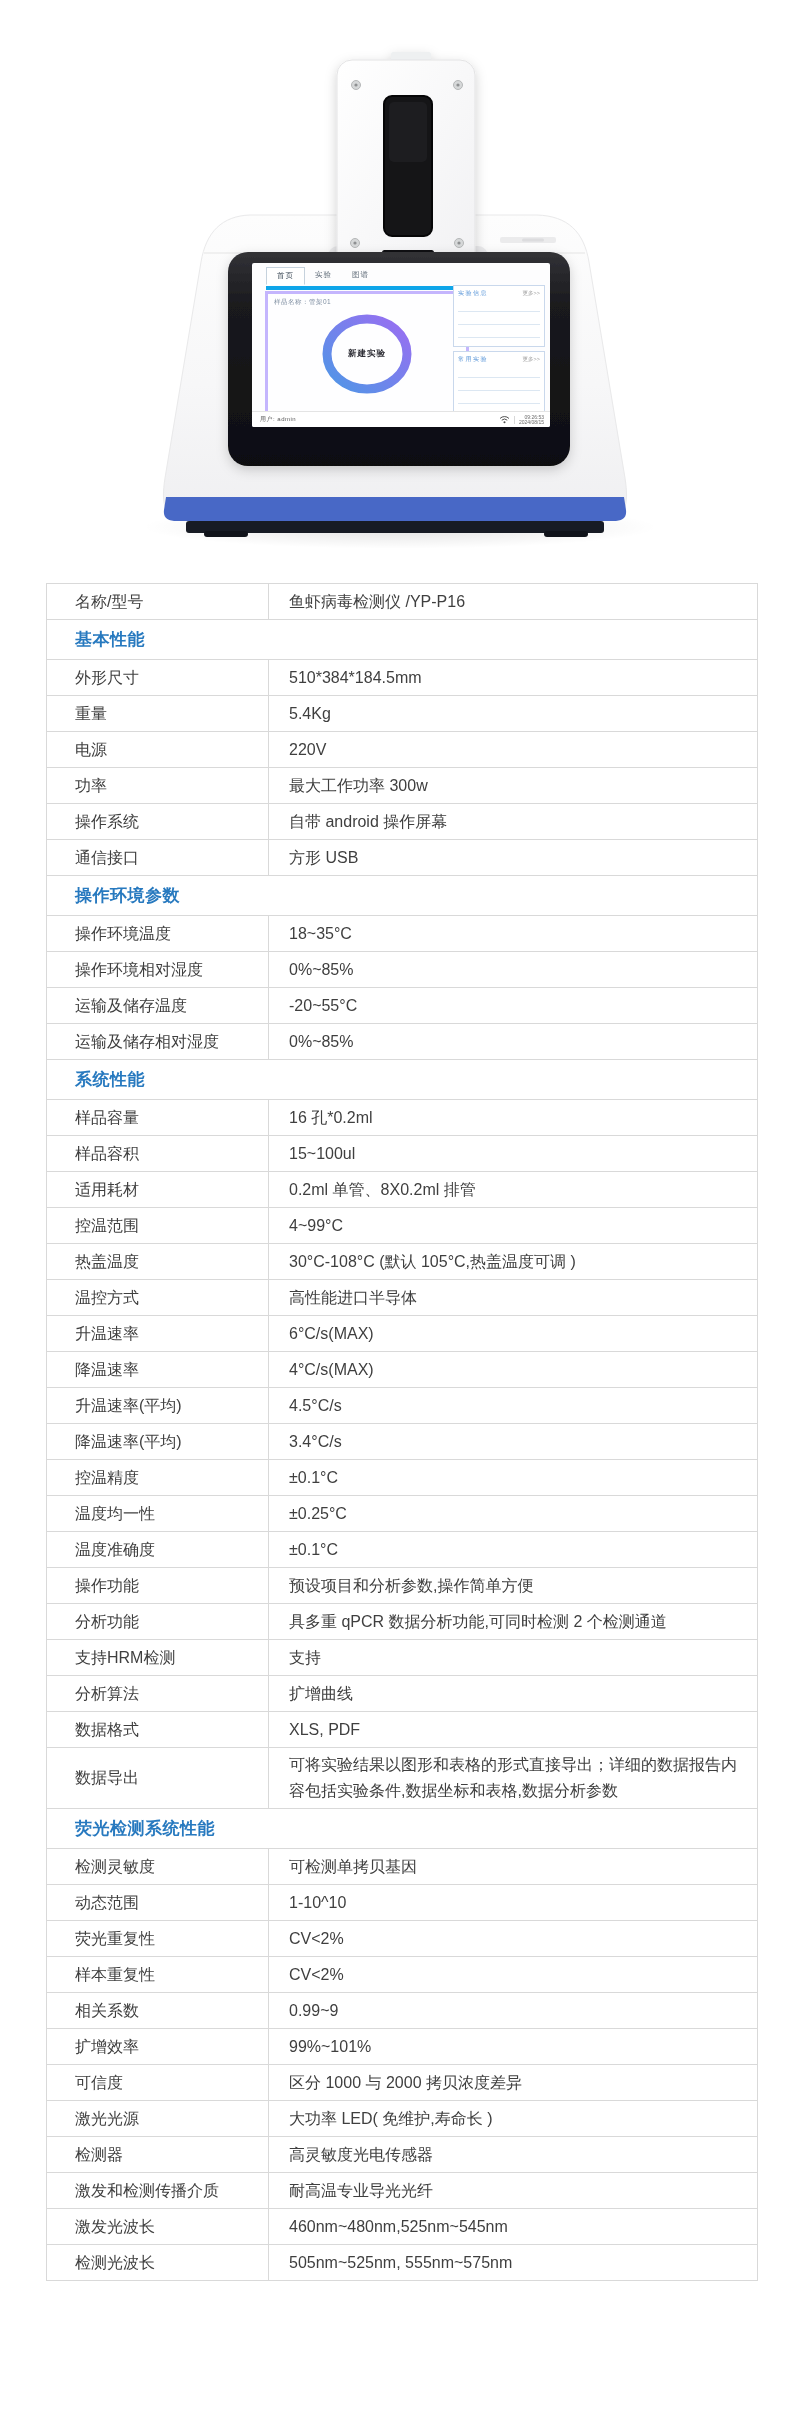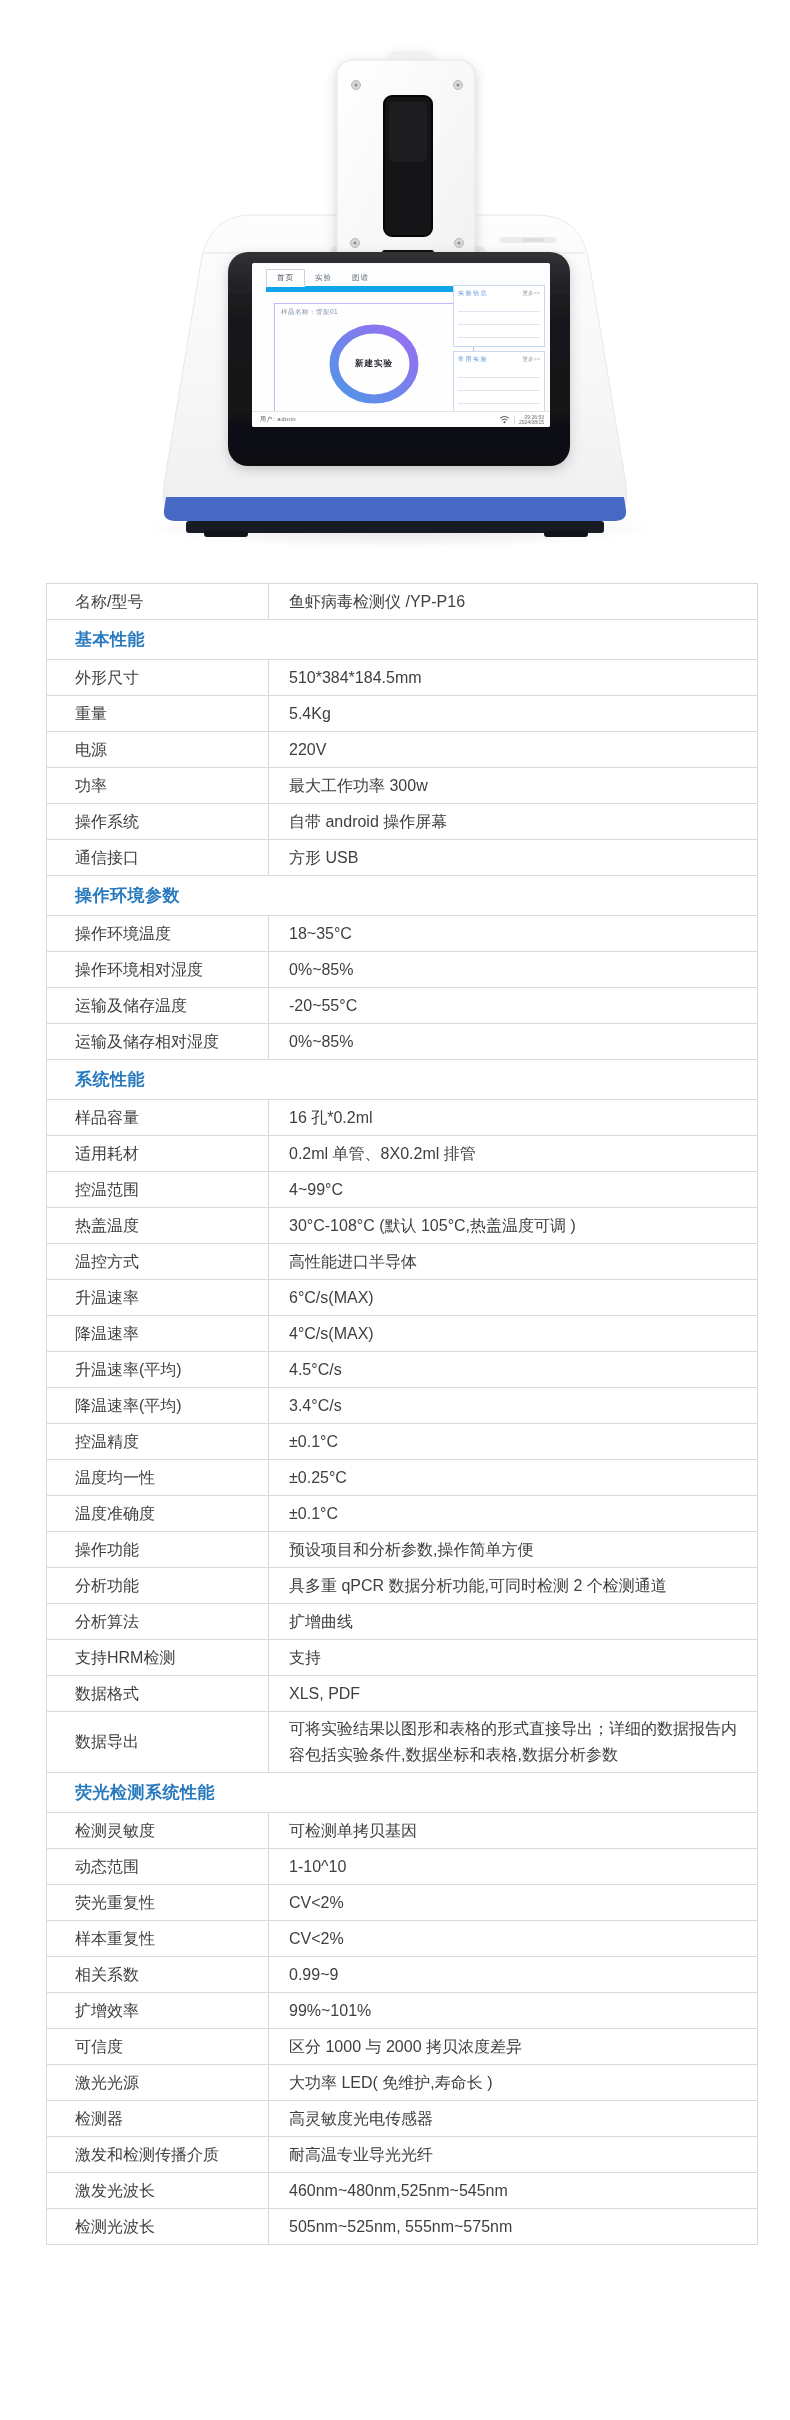--- a/index.html
+++ b/index.html
@@ -9,26 +9,26 @@
   
   .photo{position:absolute;left:0;top:0;width:790px;height:560px;background:#ffffff;}
   .base-shadow{position:absolute;left:140px;top:505px;width:520px;height:44px;
     background:radial-gradient(ellipse at center,rgba(0,0,0,.12),rgba(0,0,0,0) 70%);}
   .machine-svg{position:absolute;left:0;top:0;}
 
   
   .screen{position:absolute;left:252px;top:263px;width:298px;height:164px;
     background:#fdfdfe;border-radius:2px;overflow:hidden;}
   .tabs{position:absolute;left:14px;top:4px;width:212px;height:19px;display:flex;
-    align-items:flex-end;border-bottom:6px solid #0ea5e9;}
+    align-items:flex-start;border-bottom:4px solid #0ea5e9;}
   .tab{font-size:7.5px;color:#5a6774;padding:3px 10px 3px 10px;letter-spacing:1px;}
   .tab.active{border:1px solid #c6d2dd;border-bottom:1px solid #ffffff;background:#fff;
     color:#33414f;margin-bottom:-1px;}
-  .lpanel{position:absolute;left:22px;top:28px;width:198px;height:120px;
-    border:1px solid #c4b5fd;background:#fefeff;margin-top:12px;}
+  .lpanel{position:absolute;left:13px;top:28px;width:198px;height:120px;
+    border:3px solid #c4b5fd;background:#fefeff;}
   .sample{position:absolute;left:6px;top:4px;font-size:6.5px;color:#7d8da0;letter-spacing:.5px;}
   .ringwrap{position:absolute;left:51px;top:18px;width:96px;height:86px;}
   .ringlabel{position:absolute;left:0;top:0;width:96px;height:84px;display:flex;
     align-items:center;justify-content:center;font-size:8.5px;font-weight:bold;color:#2e2e36;
     letter-spacing:1px;}
   .rcol{position:absolute;right:5px;top:22px;width:92px;height:126px;}
   .pbox{position:absolute;left:0;width:90px;border:1px solid #c9d8ec;background:#ffffff;}
   .pbox .hd{display:flex;justify-content:space-between;align-items:center;padding:3px 4px 1px 4px;}
   .pbox .ttl{font-size:6px;color:#5a96d8;letter-spacing:1.5px;}
   .pbox .more{font-size:5.5px;color:#a3a3a3;}
@@ -251,20 +251,24 @@
             <td class="v">0%~85%</td>
           </tr>
           <tr class="sec">
             <td colspan="2">系统性能</td>
           </tr>
           <tr>
             <td class="k">样品容量</td>
             <td class="v">16 孔*0.2ml</td>
           </tr>
           <tr>
+            <td class="k">样品容积</td>
+            <td class="v">15~100ul</td>
+          </tr>
+          <tr>
             <td class="k">适用耗材</td>
             <td class="v">0.2ml 单管、8X0.2ml 排管</td>
           </tr>
           <tr>
             <td class="k">控温范围</td>
             <td class="v">4~99°C</td>
           </tr>
           <tr>
             <td class="k">热盖温度</td>
             <td class="v">30°C-108°C (默认 105°C,热盖温度可调 )</td>
@@ -303,26 +307,26 @@
           </tr>
           <tr>
             <td class="k">操作功能</td>
             <td class="v">预设项目和分析参数,操作简单方便</td>
           </tr>
           <tr>
             <td class="k">分析功能</td>
             <td class="v">具多重 qPCR 数据分析功能,可同时检测 2 个检测通道</td>
           </tr>
           <tr>
+            <td class="k">支持HRM检测</td>
+            <td class="v">支持</td>
+          </tr>
+          <tr>
             <td class="k">分析算法</td>
             <td class="v">扩增曲线</td>
-          </tr>
-          <tr>
-            <td class="k">支持HRM检测</td>
-            <td class="v">支持</td>
           </tr>
           <tr>
             <td class="k">数据格式</td>
             <td class="v">XLS, PDF</td>
           </tr>
           <tr>
             <td class="k">数据导出</td>
             <td class="v">可将实验结果以图形和表格的形式直接导出；详细的数据报告内容包括实验条件,数据坐标和表格,数据分析参数</td>
           </tr>
           <tr class="sec">

